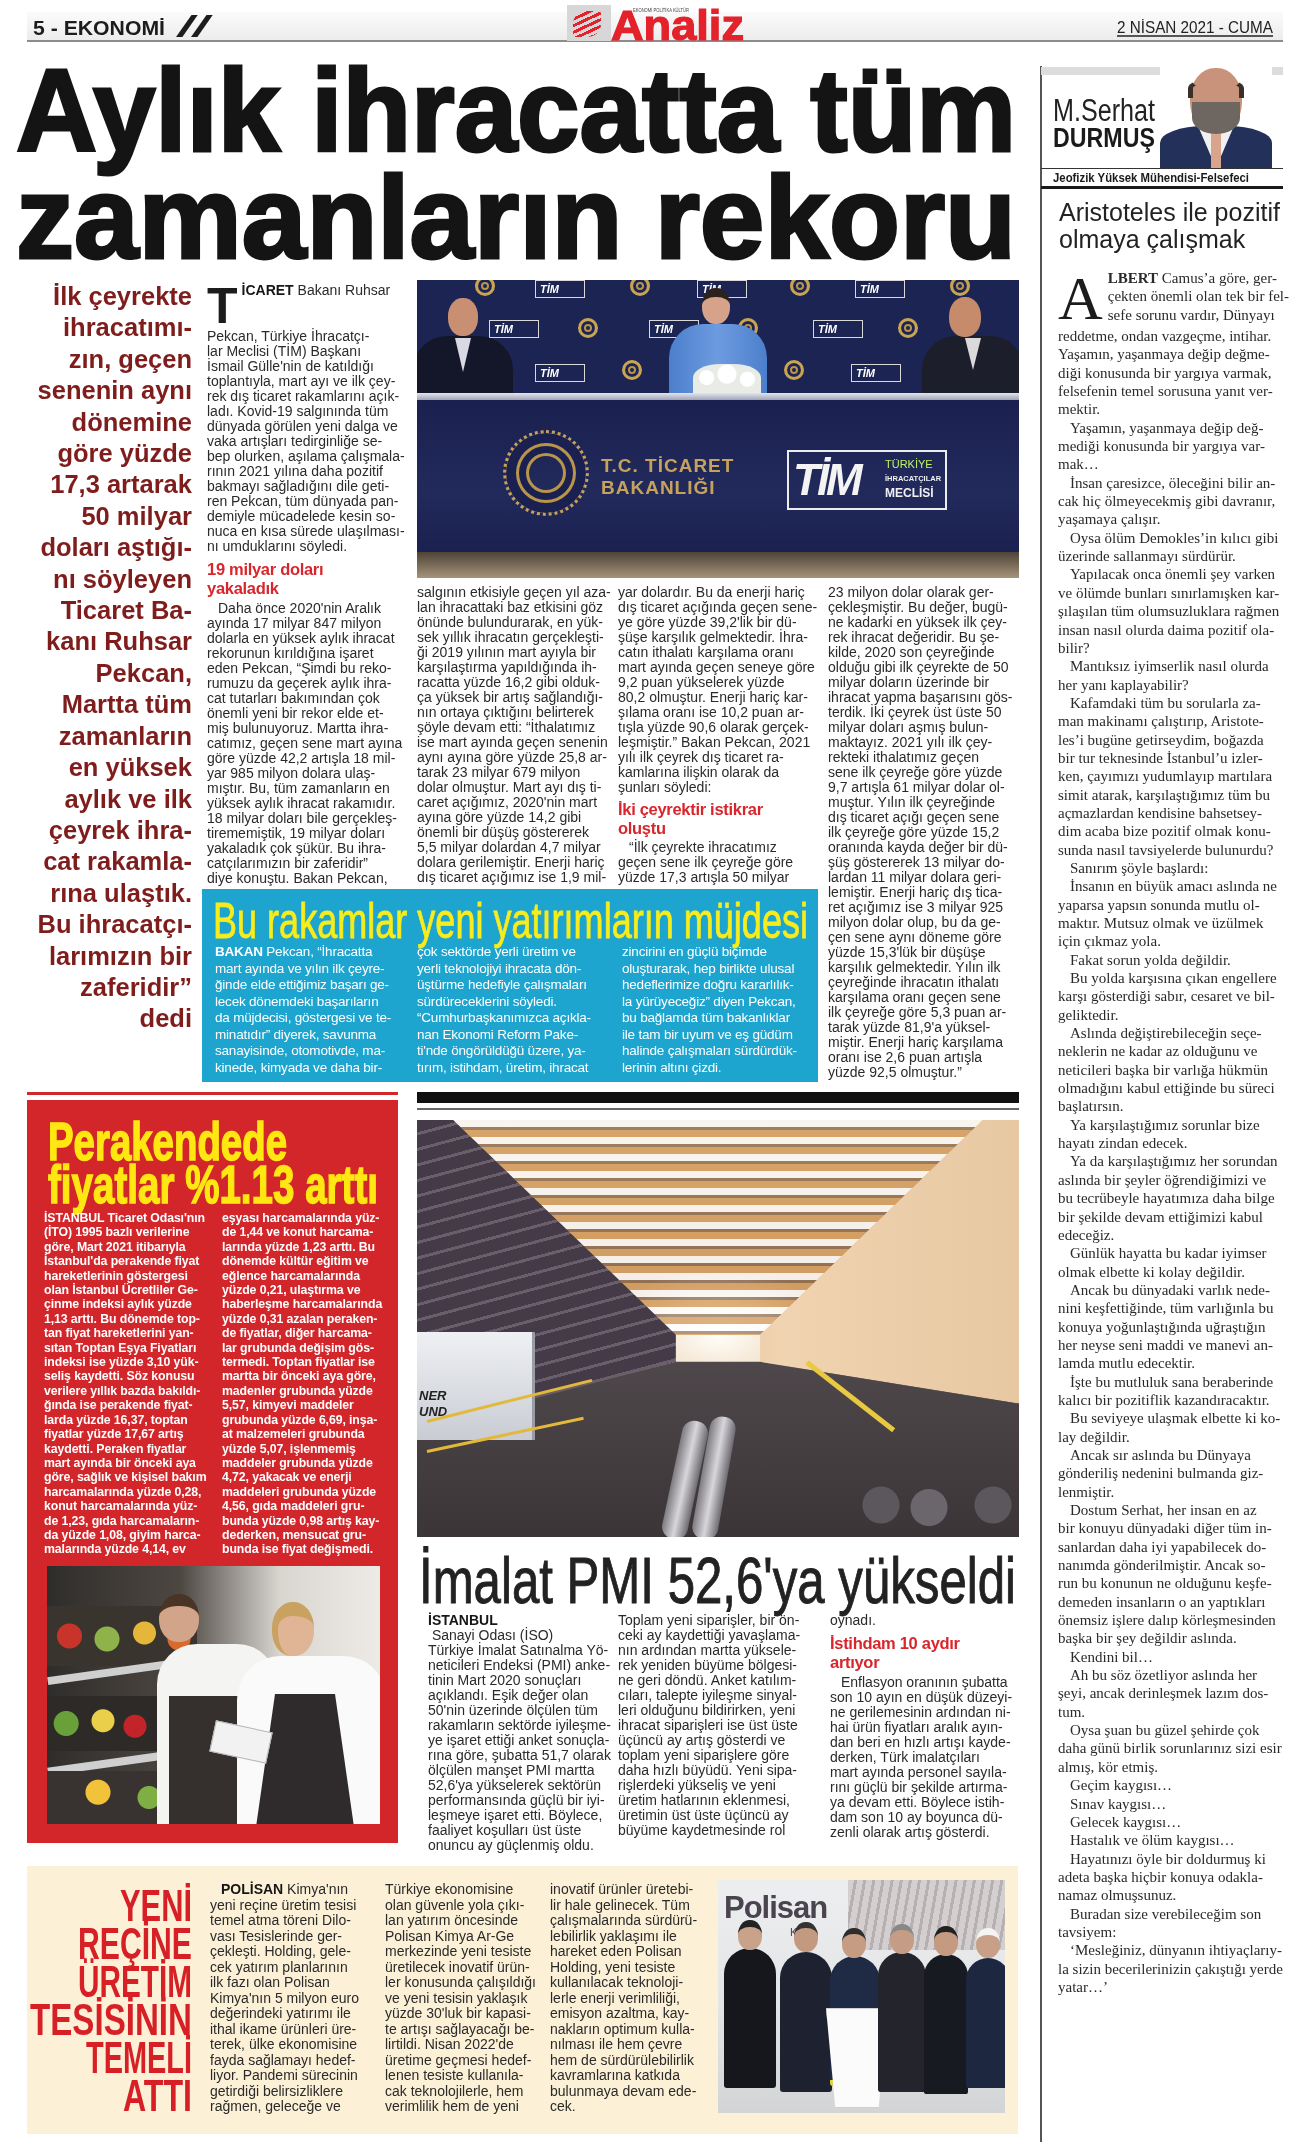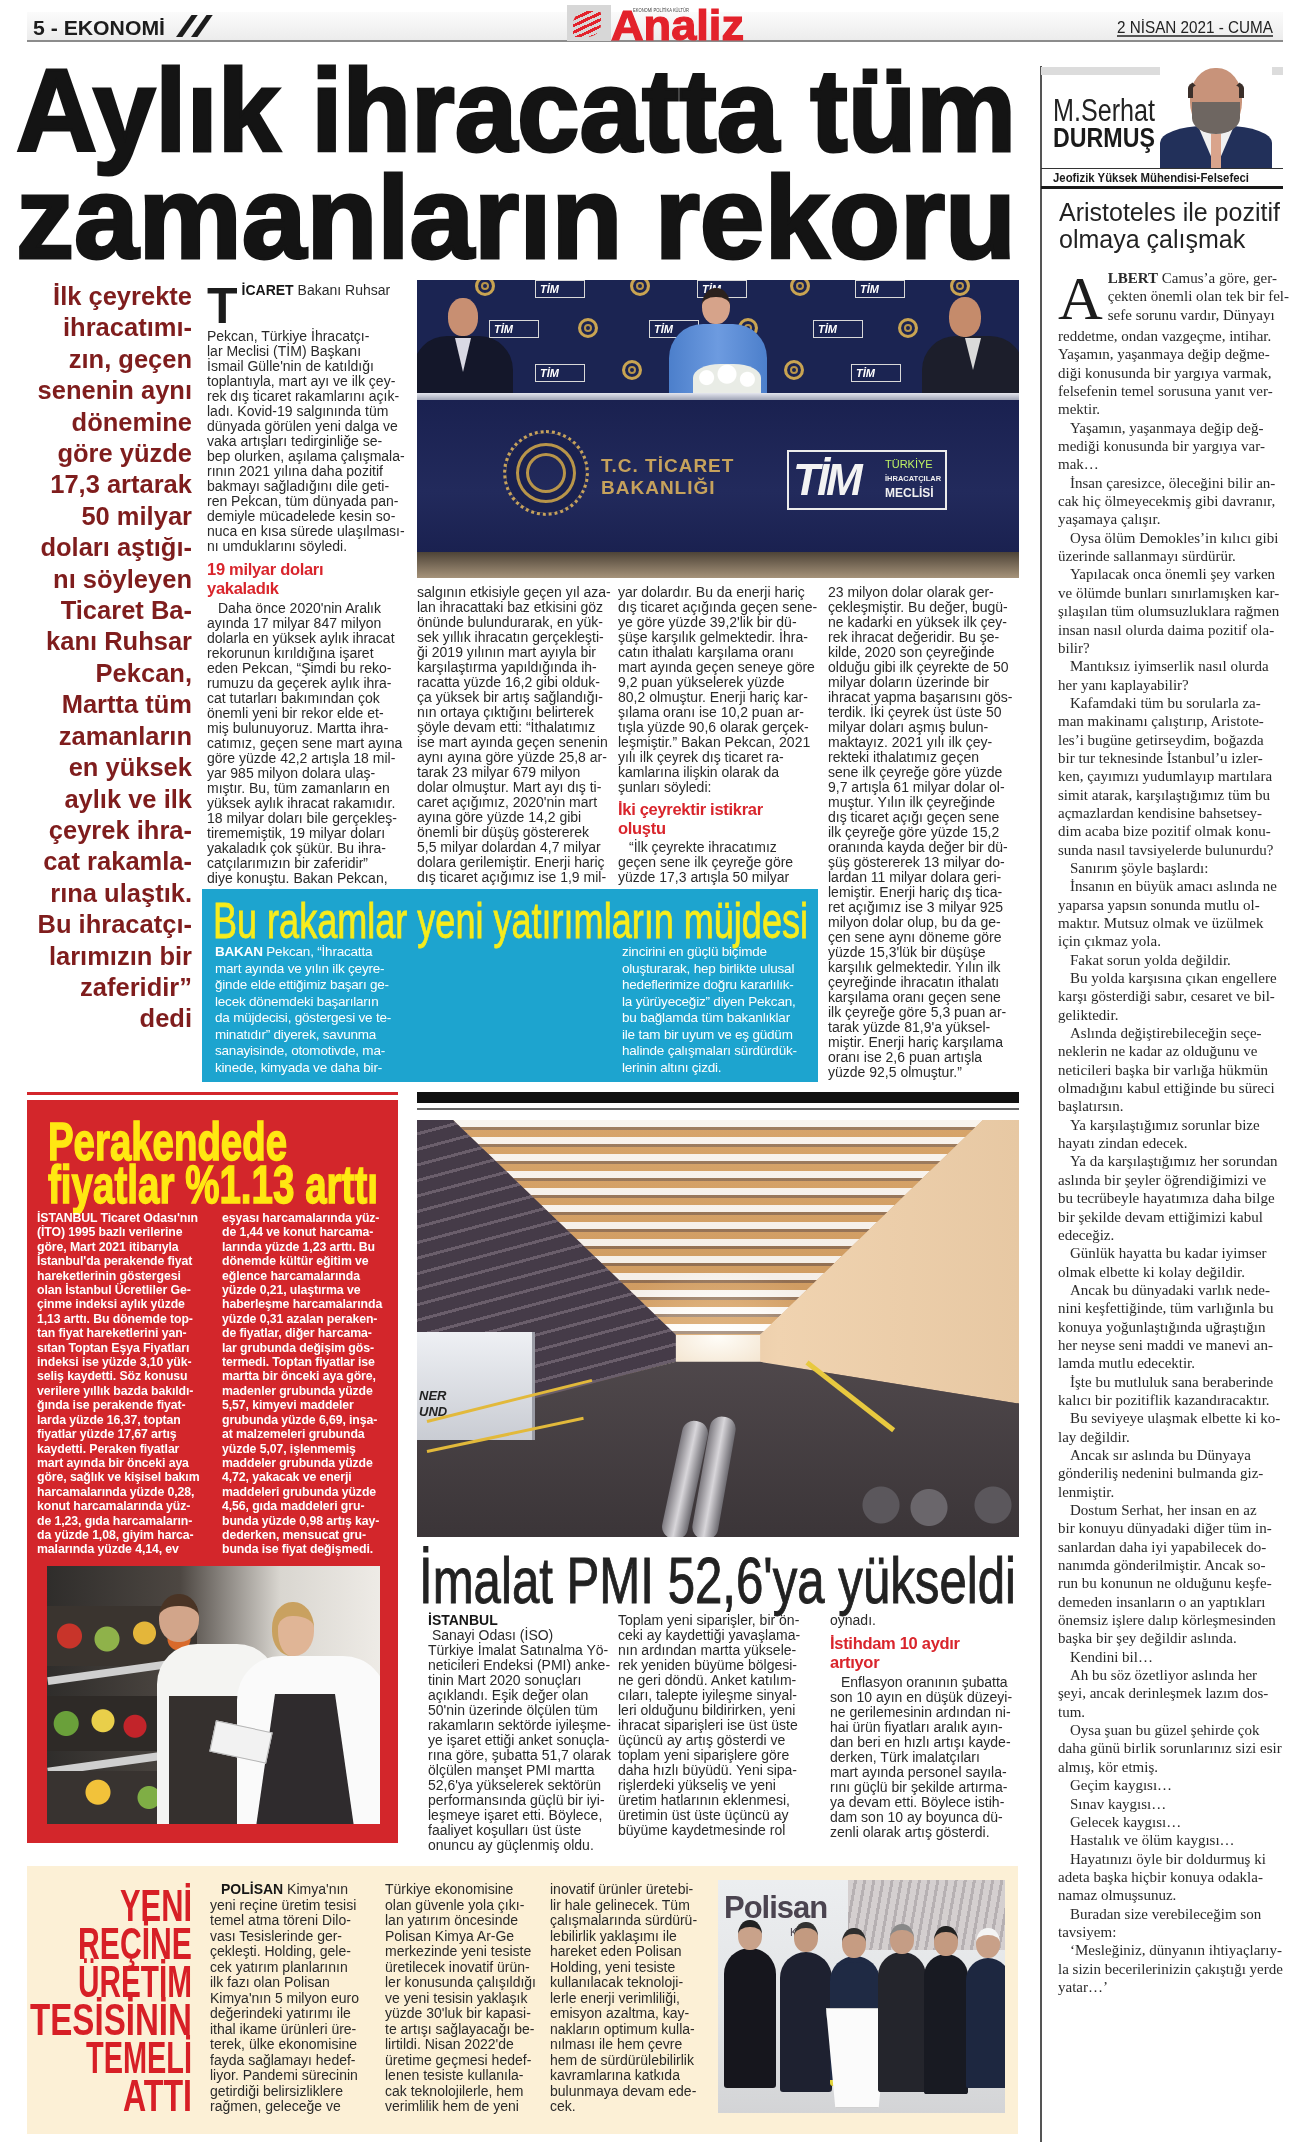--- a/index.html
+++ b/index.html
@@ -245,37 +245,45 @@
     <text class="hn" x="11" y="49" font-size="50" fill="#f7ec1c" stroke="#f7ec1c" stroke-width="0.8" textLength="595" lengthAdjust="spacingAndGlyphs">Bu rakamlar yeni yatırımların müjdesi</text>
   </svg>
   <div class="a blue-t" style="left:13px;top:55px;width:192px"><b>BAKAN</b><span> Pekcan, “İhracatta
 mart ayında ve yılın ilk çeyre-
 ğinde elde ettiğimiz başarı ge-
 lecek dönemdeki başarıların
 da müjdecisi, göstergesi ve te-
 minatıdır” diyerek, savunma
 sanayisinde, otomotivde, ma-
 kinede, kimyada ve daha bir-</span></div>
+  <div class="a blue-t" style="left:215px;top:55px;width:196px">çok sektörde yerli üretim ve
+yerli teknolojiyi ihracata dön-
+üştürme hedefiyle çalışmaları
+sürdüreceklerini söyledi.
+“Cumhurbaşkanımızca açıkla-
+nan Ekonomi Reform Pake-
+ti'nde öngörüldüğü üzere, ya-
+tırım, istihdam, üretim, ihracat</div>
   <div class="a blue-t" style="left:420px;top:55px;width:196px">zincirini en güçlü biçimde
 oluşturarak, hep birlikte ulusal
 hedeflerimize doğru kararlılık-
 la yürüyeceğiz” diyen Pekcan,
 bu bağlamda tüm bakanlıklar
 ile tam bir uyum ve eş güdüm
 halinde çalışmaları sürdürdük-
 lerinin altını çizdi.</div>
 </div>
 
 <div class="a" style="left:27px;top:1092px;width:371px;height:3px;background:#d3262b"></div>
 <div class="a" style="left:27px;top:1100px;width:371px;height:743px;background:#d3262b">
   <svg style="left:0;top:0" width="371" height="110">
     <text class="hl" x="21" y="60" font-size="54" fill="#ffe812" stroke="#ffe812" stroke-width="1.5" textLength="239" lengthAdjust="spacingAndGlyphs">Perakendede</text>
     <text class="hl" x="21" y="103" font-size="54" fill="#ffe812" stroke="#ffe812" stroke-width="1.5" textLength="330" lengthAdjust="spacingAndGlyphs">fiyatlar %1.13 arttı</text>
   </svg>
-  <div class="a red-t" style="left:10px;top:111px;width:165px"><span>İSTANBUL</span><span> Ticaret Odası'nın
+  <div class="a red-t" style="left:17px;top:111px;width:165px"><span>İSTANBUL</span><span> Ticaret Odası'nın
 (İTO) 1995 bazlı verilerine
 göre, Mart 2021 itibarıyla
 İstanbul'da perakende fiyat
 hareketlerinin göstergesi
 olan İstanbul Ücretliler Ge-
 çinme indeksi aylık yüzde
 1,13 arttı. Bu dönemde top-
 tan fiyat hareketlerini yan-
 sıtan Toptan Eşya Fiyatları
 indeksi ise yüzde 3,10 yük-

